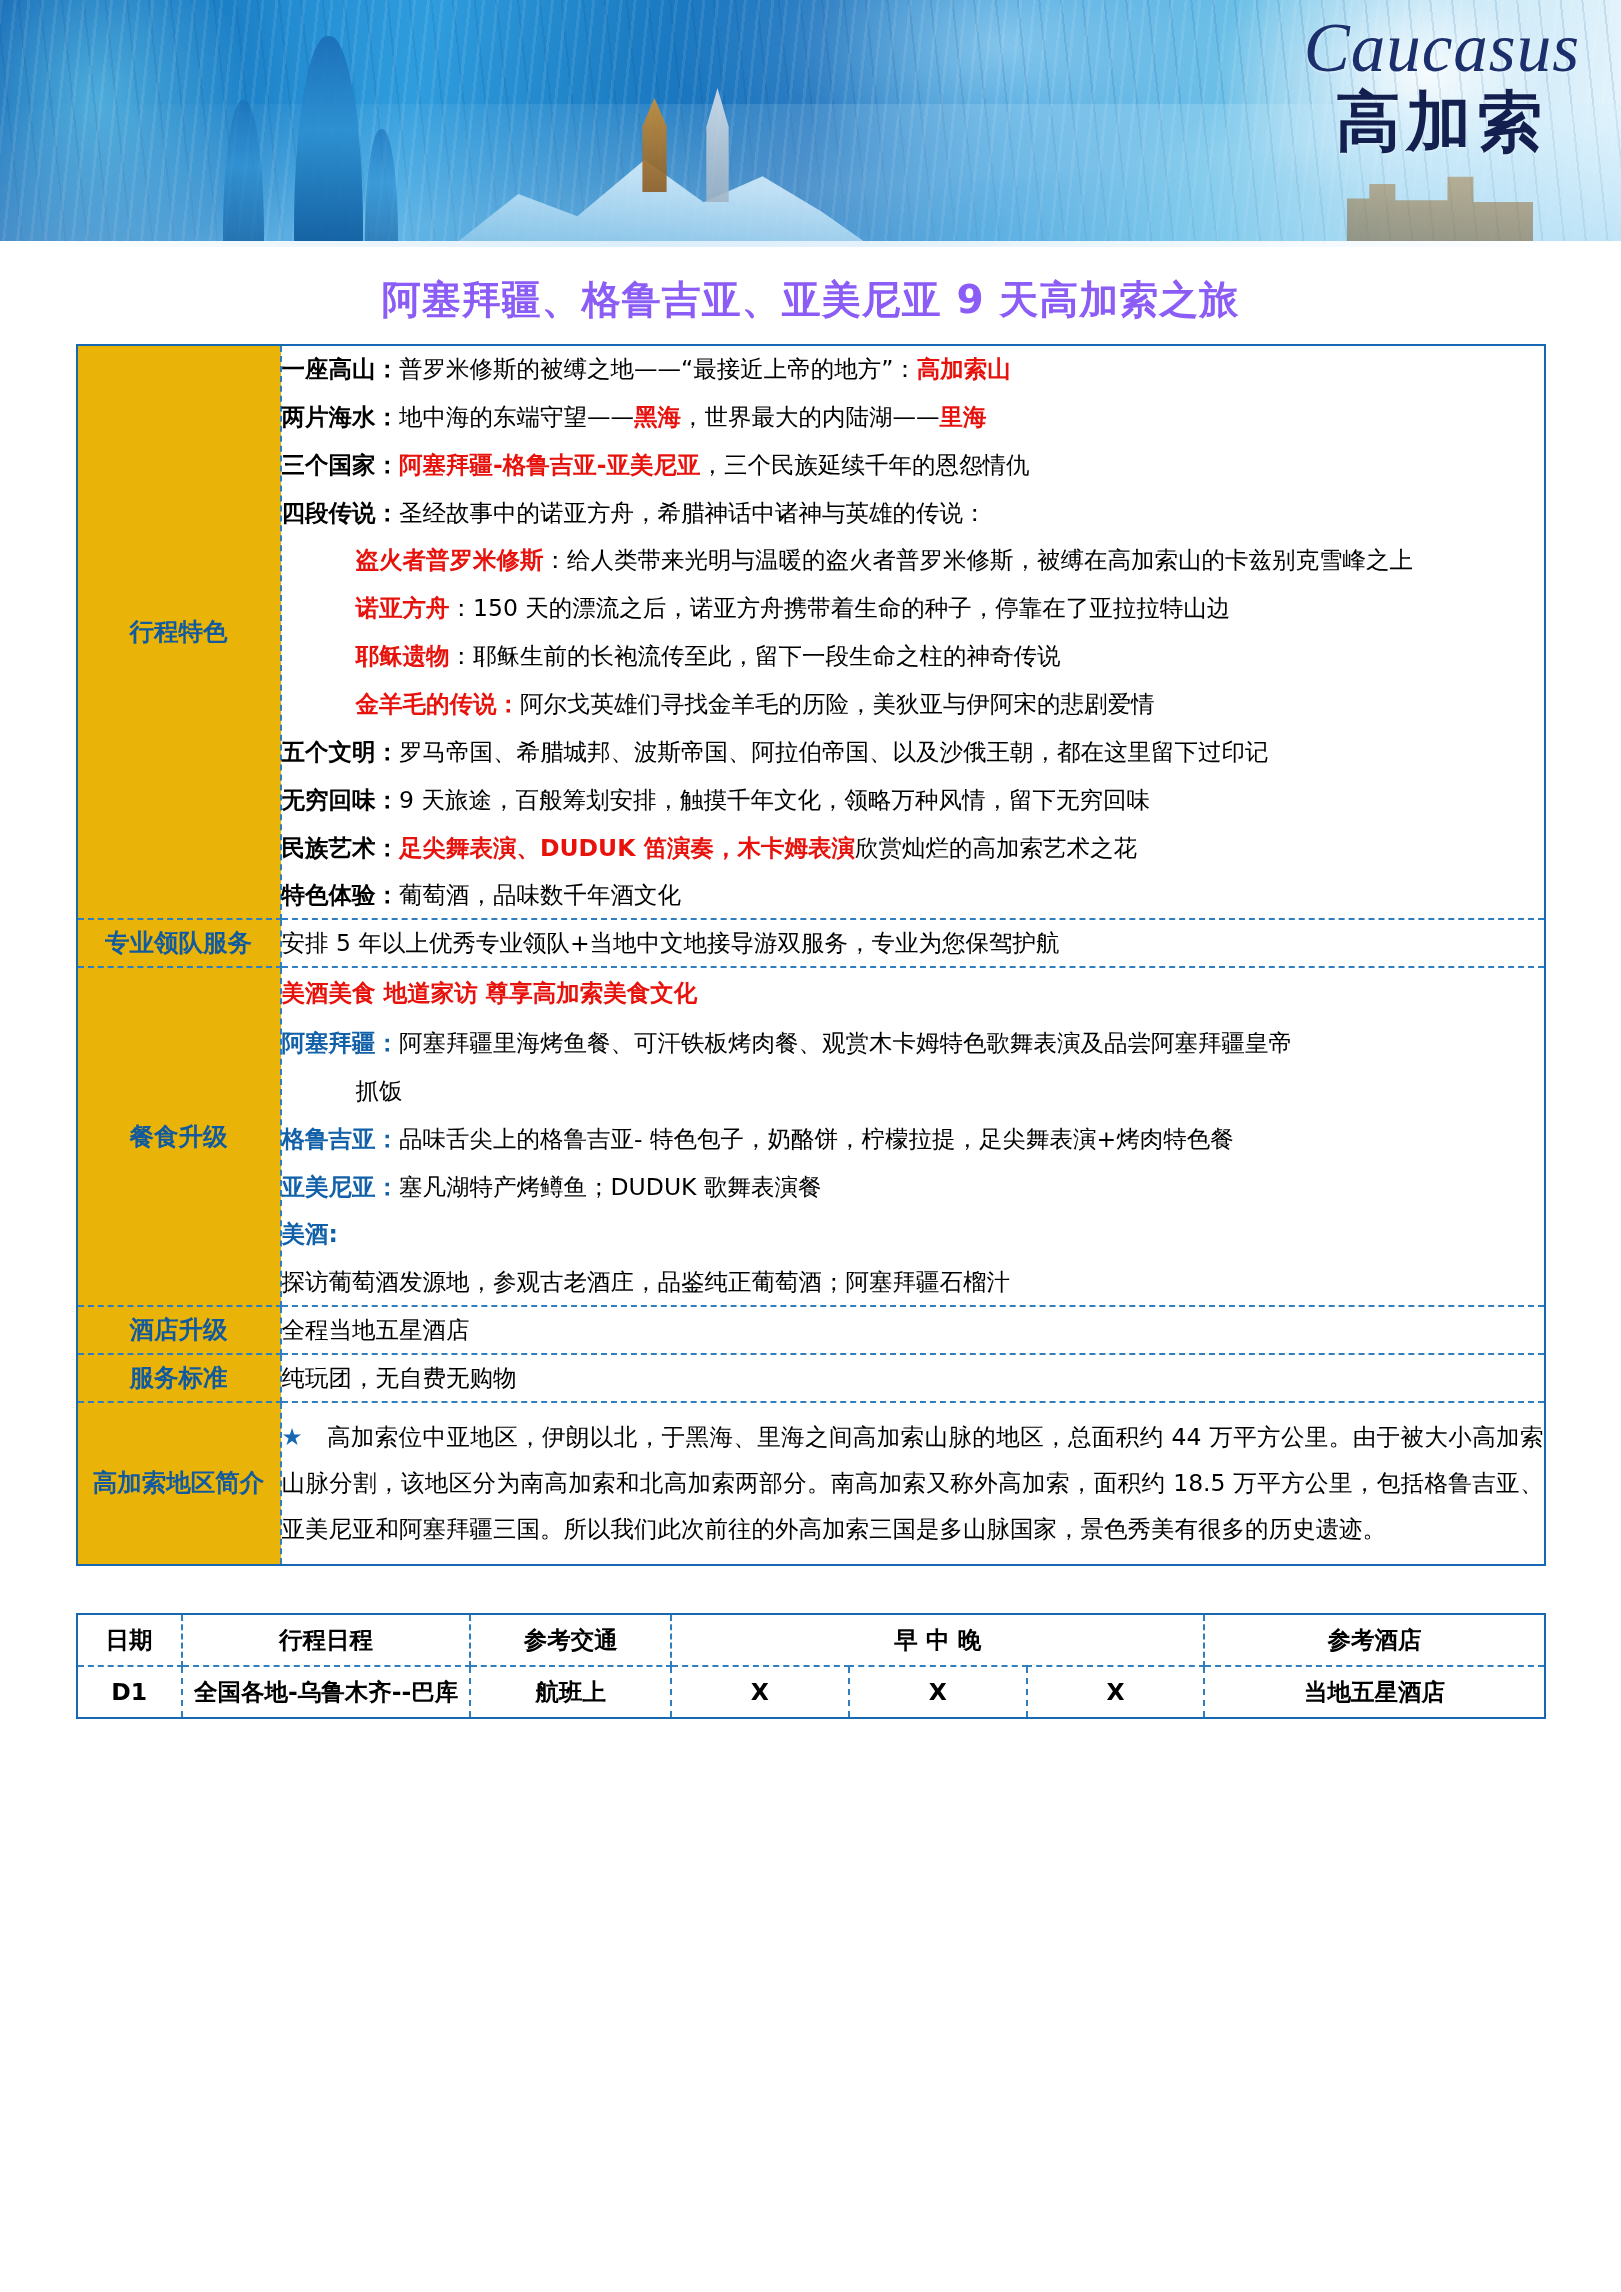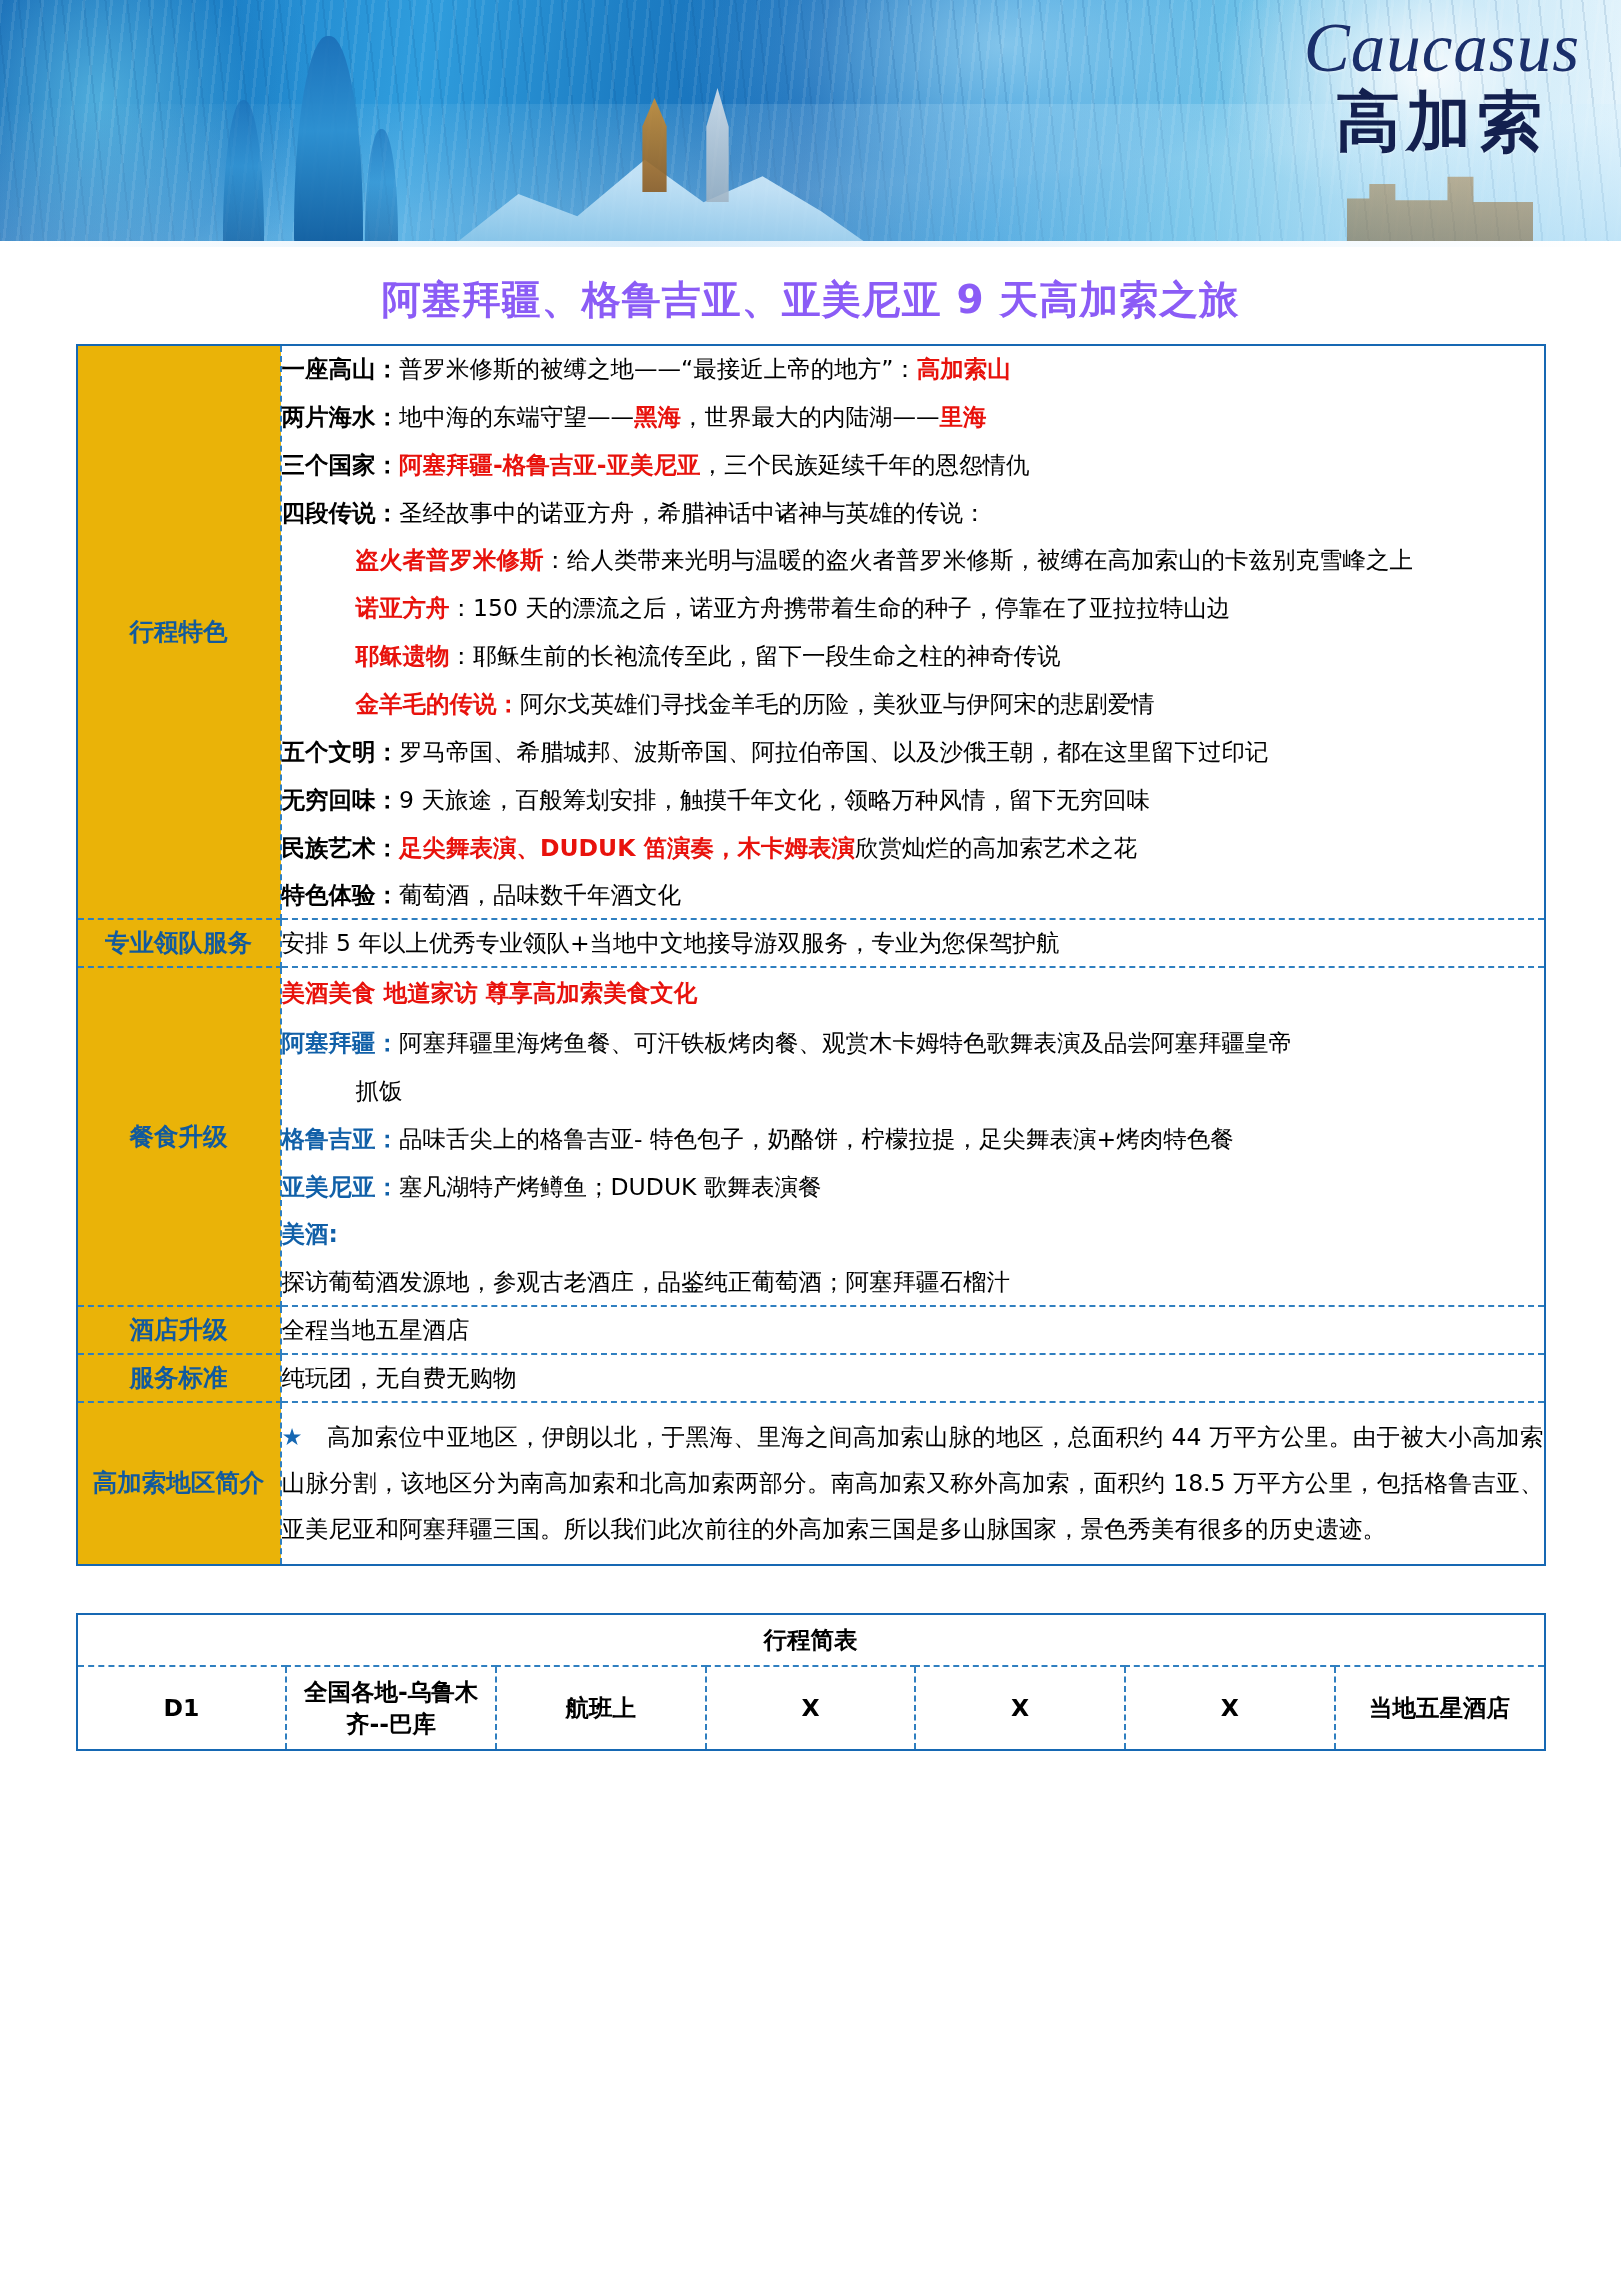--- a/index.html
+++ b/index.html
@@ -294,21 +294,25 @@
           </td>
         </tr>
       </tbody>
   </table>
 </div>
 
 <div class="itin-wrap">
   <table class="itin">
     <tbody id="itin-body">
         <tr>
-          <td class="itin-title" colspan="7">行程简表</td>
+          <td style="width: 6.5%;">日期</td>
+          <td style="width: 19%;">行程日程</td>
+          <td style="width: 13%;">参考交通</td>
+          <td colspan="3">早 中 晚</td>
+          <td style="width: 22.5%;">参考酒店</td>
         </tr>
         <tr>
           <td style="width: 6.5%;">D1</td>
           <td style="width: 19%;">全国各地-乌鲁木齐--巴库</td>
           <td style="width: 13%;">航班上</td>
           <td style="width: 12.5%;">X</td>
           <td style="width: 12.5%;">X</td>
           <td style="width: 14%;">X</td>
           <td style="width: 22.5%;">当地五星酒店</td>
         </tr>

